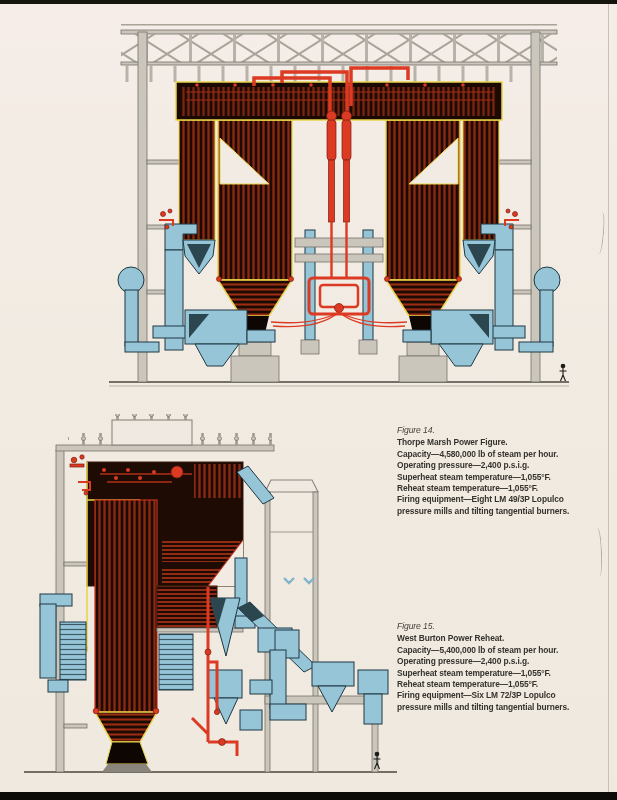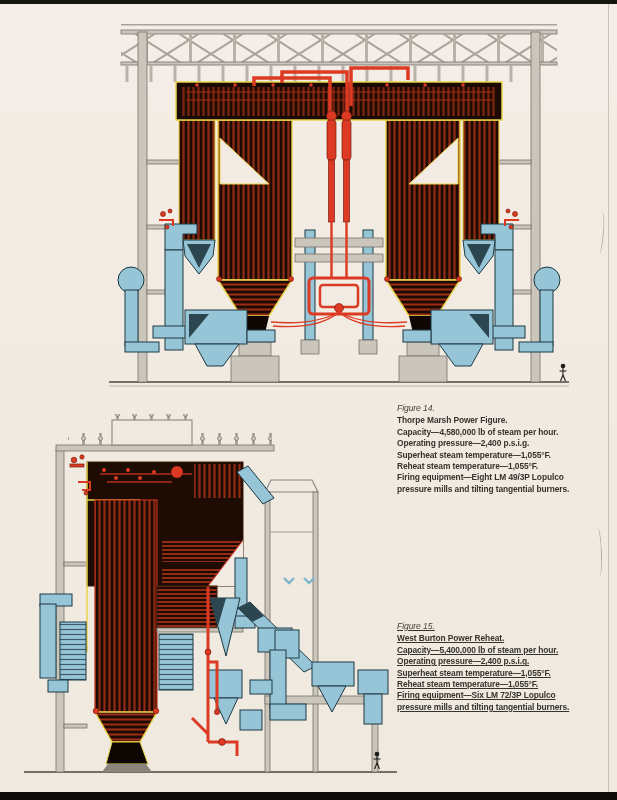--- a/index.html
+++ b/index.html
@@ -12,22 +12,22 @@
   .strip-bottom{position:absolute;left:0;top:792px;width:617px;height:8px;background:#0c0b08;}
   .page-edge{position:absolute;left:608px;top:4px;width:1px;height:788px;background:#c8c1b5;}
   .crease{position:absolute;width:6px;border-right:1.5px solid #918a7d;border-radius:50% 50% 50% 50%/40% 40% 60% 60%;opacity:.65;}
   .crease.c1{left:597px;top:212px;height:42px;transform:rotate(4deg);}
   .crease.c2{left:595px;top:528px;height:48px;transform:rotate(-3deg);}
   .page-number{position:absolute;left:8px;top:780px;font-size:12px;font-weight:bold;color:#3a3833;letter-spacing:.3px;margin-top:25px;}
   .figure-svg{position:absolute;}
   #top-figure{left:101px;top:12px;}
   #bottom-figure{left:12px;top:412px;}
   .caption{position:absolute;color:#35332d;font-size:8.4px;line-height:11.4px;font-weight:bold;letter-spacing:-.1px;white-space:nowrap;}
-  #caption-14{left:397px;top:403px;}
-  #caption-15{left:397px;top:621px;text-decoration:underline;}
+  #caption-14{left:397px;top:425px;}
+  #caption-15{left:397px;top:621px;}
   .caption .fig-title{font-style:italic;font-weight:normal;font-size:8.6px;color:#45423b;margin-bottom:1px;}
   
   svg .steel{fill:#cbc6bc;stroke:#77726a;stroke-width:.8;}
   svg .steel-ln{stroke:#9d988e;stroke-width:1.2;fill:none;}
   svg .blue{fill:#97c5d8;stroke:#1e3842;stroke-width:1;}
   svg .blueshade{fill:#2c4650;stroke:none;}
   svg .redp{stroke:#dc3a22;fill:none;}
   svg .redfill{fill:#dc3a22;stroke:#7d1d10;stroke-width:.7;}
   svg .ydk{stroke:#e8d44a;}
   svg .white{fill:#f2ebe3;}

